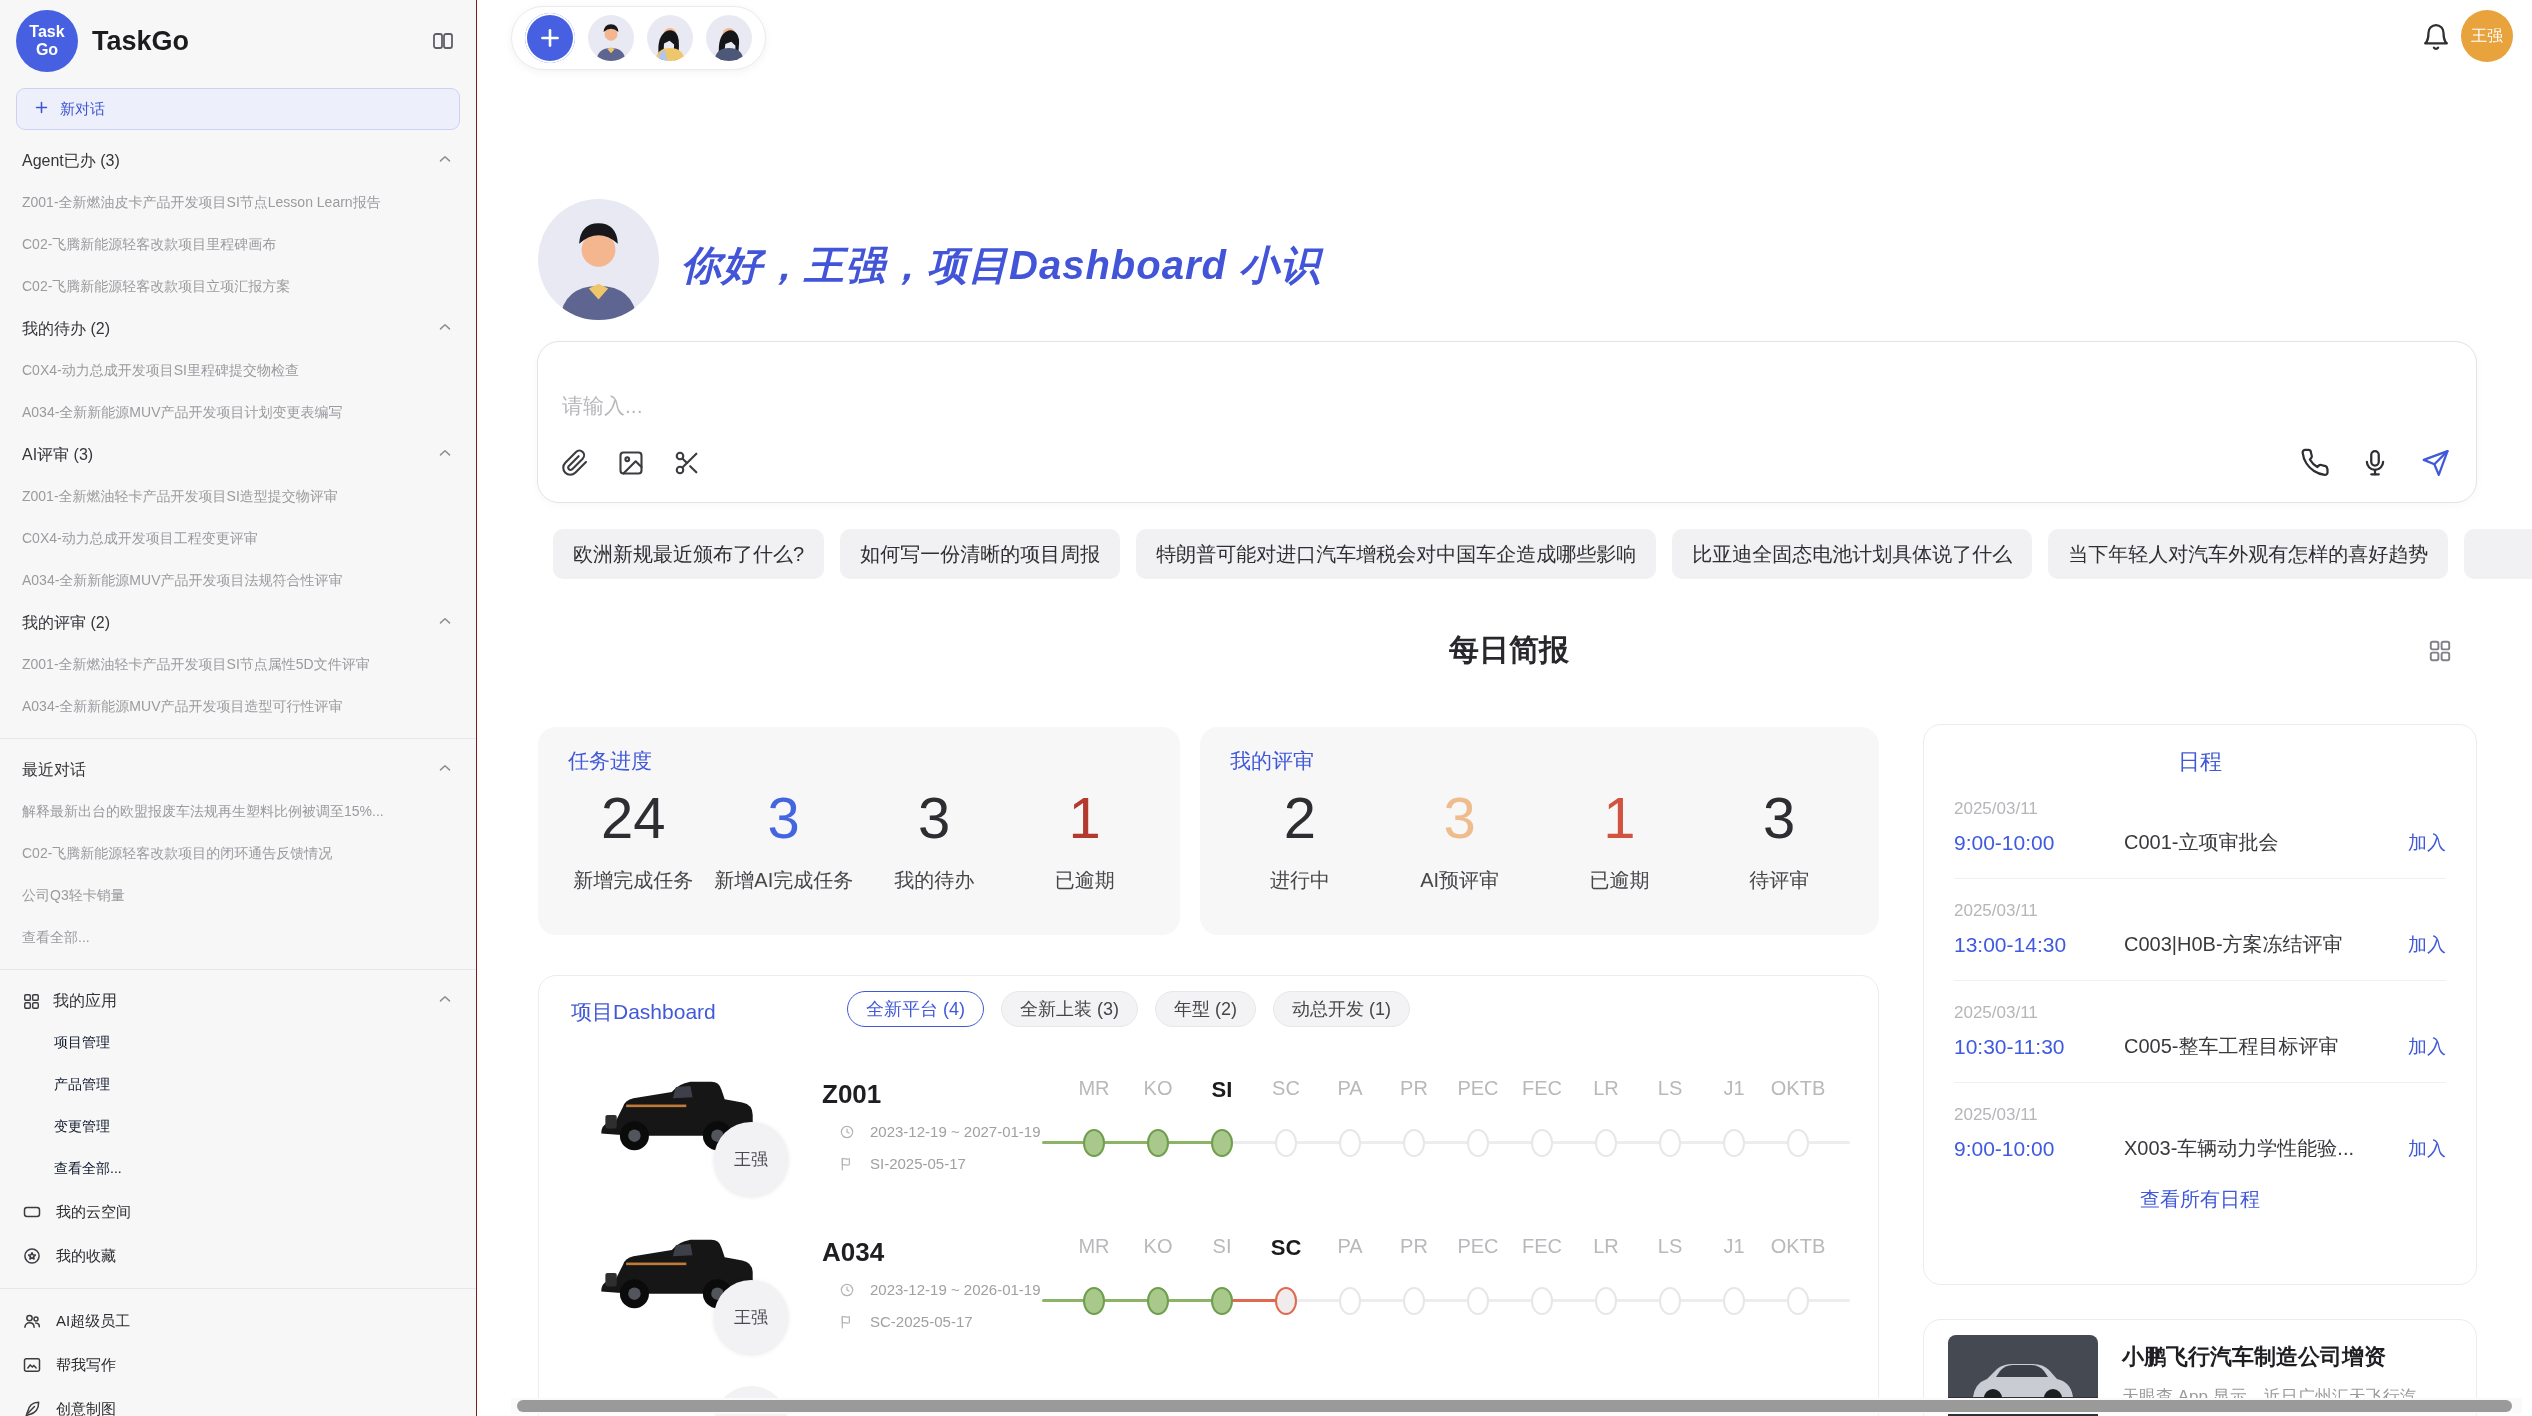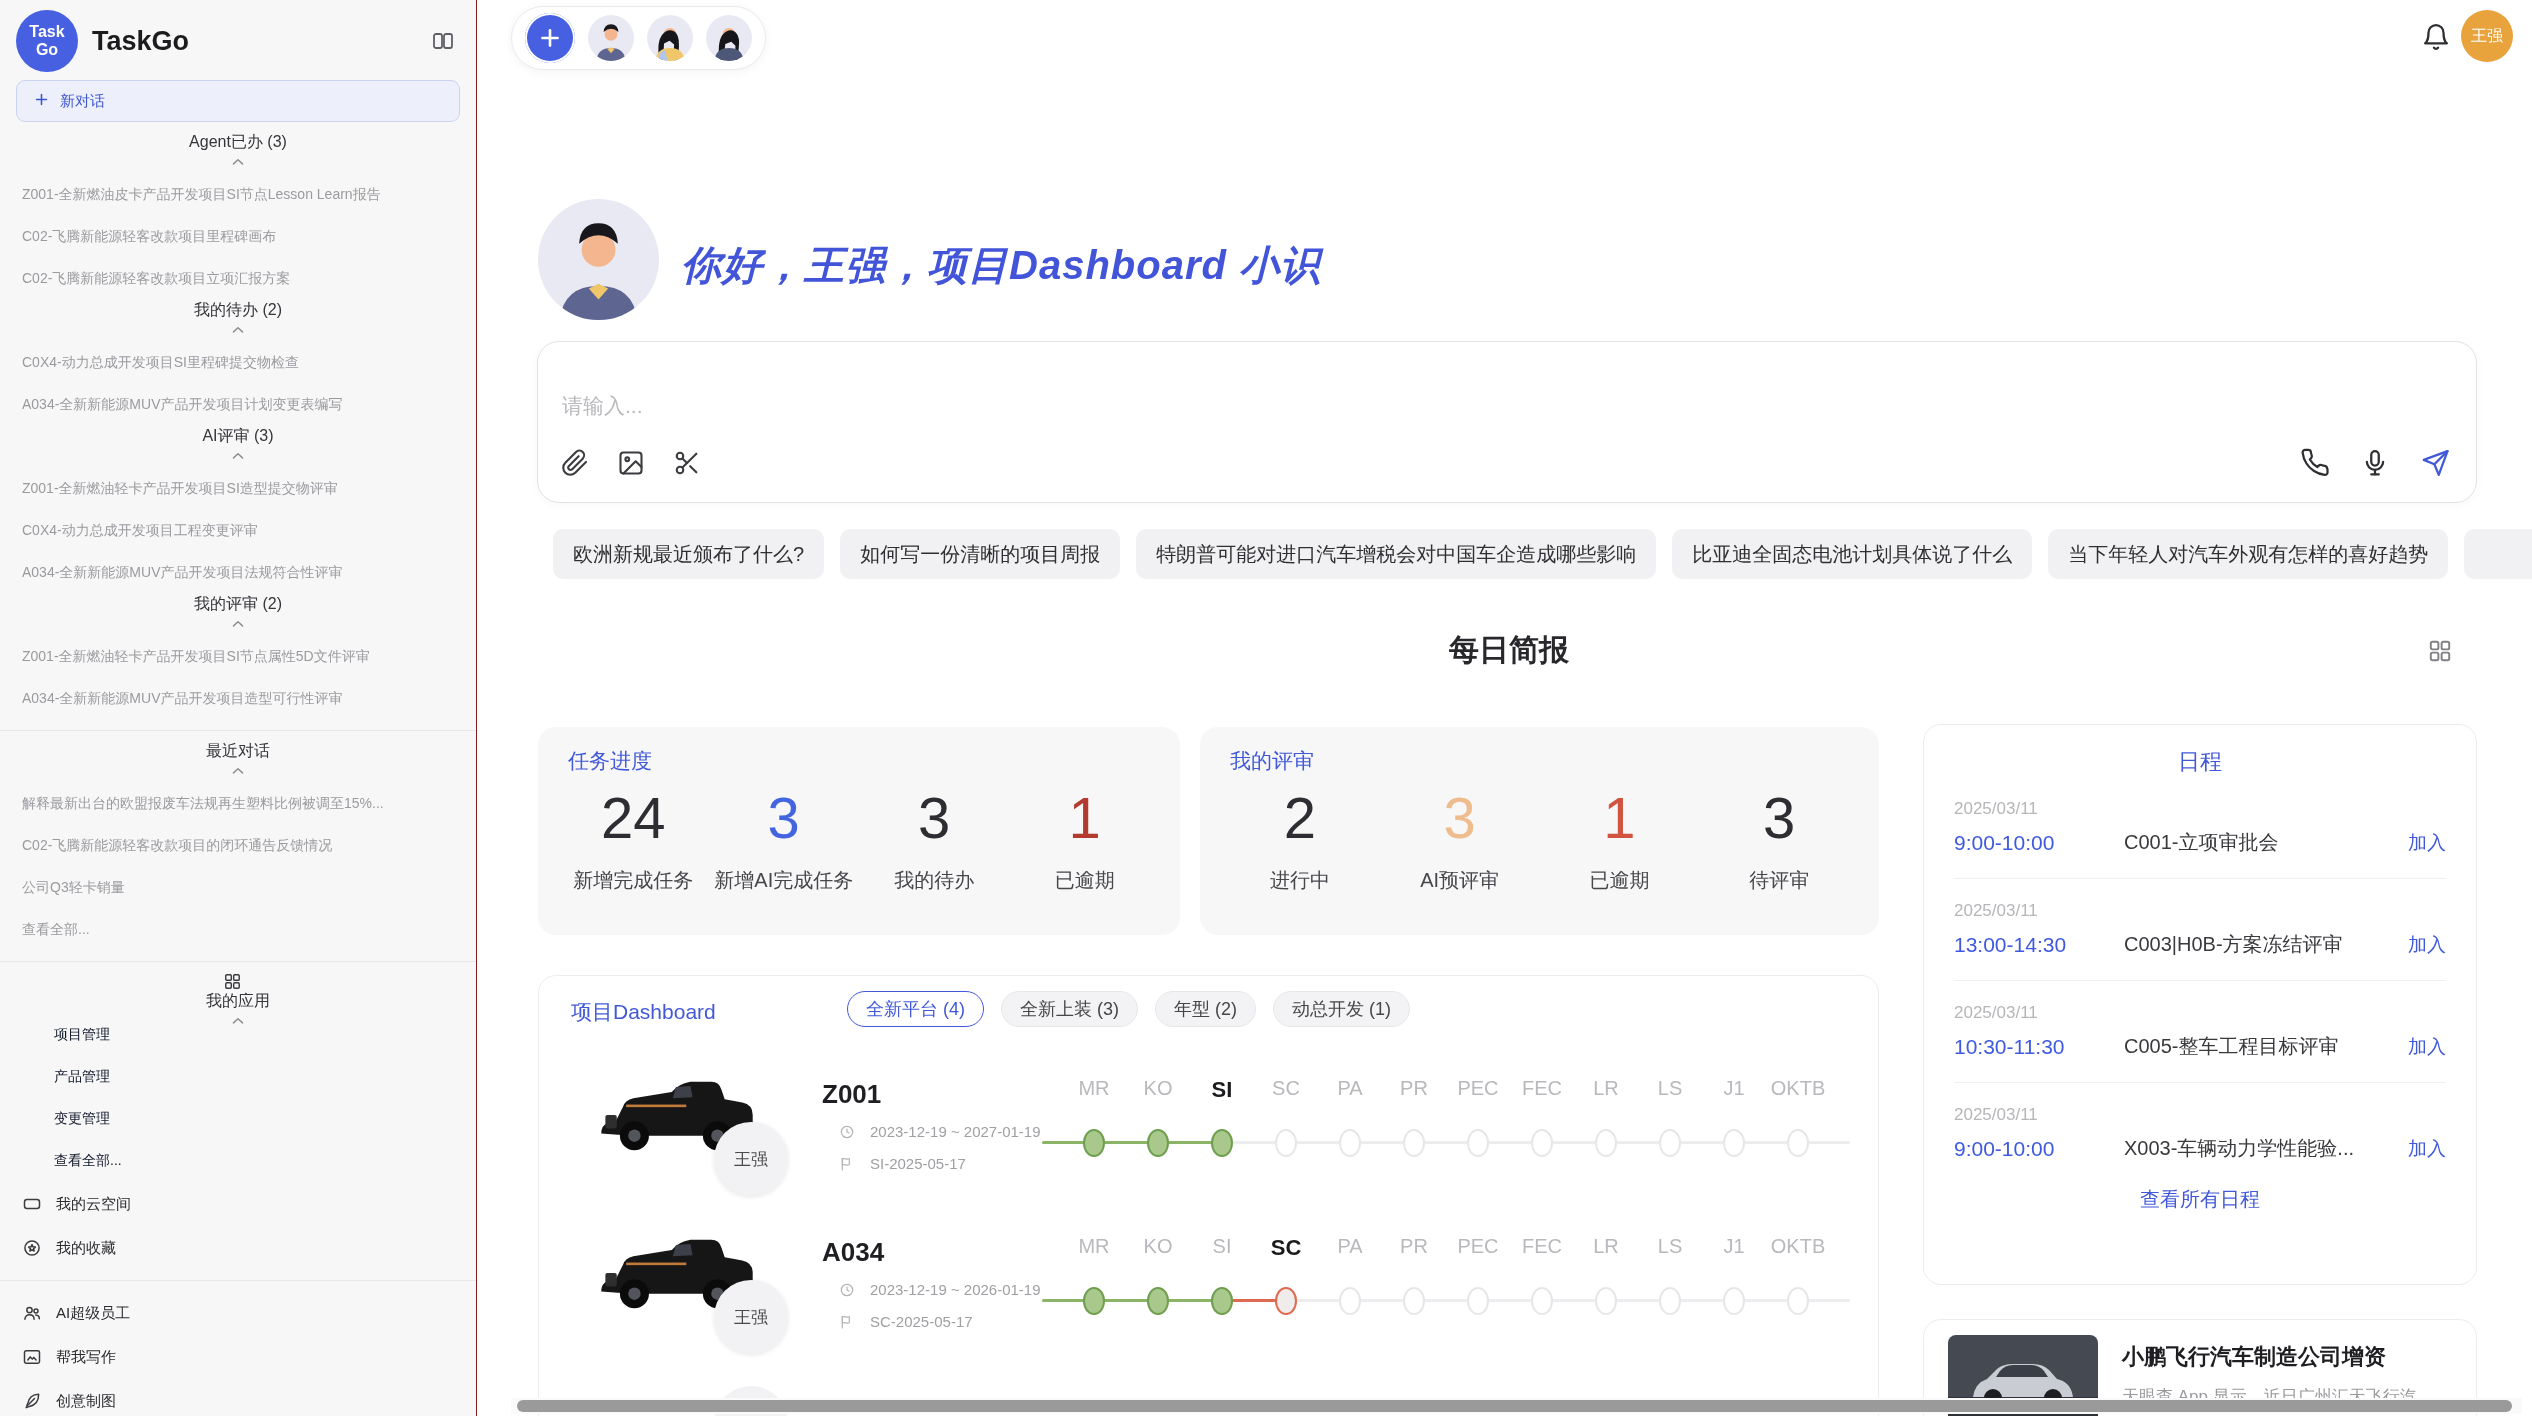--- a/index.html
+++ b/index.html
@@ -9,24 +9,24 @@
 
   
   #sidebar { position:absolute; left:0; top:0; width:477px; height:1416px;
     background:#f7f7f8; border-right:1px solid #7f1d1d; overflow:hidden; }
   .sb-head { display:flex; align-items:center; padding:10px 18px 8px 16px; }
   .logo { width:62px; height:62px; border-radius:50%; background:#4660e1; color:#fff;
     display:flex; flex-direction:column; align-items:center; justify-content:center;
     font-size:16px; font-weight:bold; line-height:1.1; flex:0 0 auto; }
   .app-title { font-size:27px; font-weight:700; color:#1c1c1e; margin-left:14px; flex:1; }
   .sb-collapse { width:30px; height:30px; display:flex; align-items:center; justify-content:center; cursor:pointer; }
-  .new-chat { margin:0 16px 10px 16px; height:42px; background:#edf0fb; border:1px solid #ccd3f2;
+  .new-chat { margin:8px 16px 10px 16px; height:42px; background:#edf0fb; border:1px solid #ccd3f2;
     border-radius:9px; display:flex; align-items:center; gap:10px; padding:0 16px;
     color:#3d54d0; font-size:15px; cursor:pointer; }
-  .sb-h { height:42px; display:flex; align-items:center; padding:0 22px; font-size:16px; color:#35353a;flex-direction:column; }
+  .sb-h { height:42px; display:flex; align-items:center; padding:0 22px; font-size:16px; color:#35353a; }
   .sb-h .t { flex:1; }
   .sb-h .gi { margin-right:12px; display:flex; }
   .sb-item { height:42px; display:flex; align-items:center; padding:0 20px 0 22px;
     font-size:14px; color:#9b9b9f; white-space:nowrap; overflow:hidden; cursor:pointer; }
   .sb-sub { padding-left:54px; color:#0f172a; }
   .sb-div { height:1px; background:#e7e7e9; margin:10px 0; }
   .sb-link { height:44px; display:flex; align-items:center; gap:14px; padding:0 22px;
     font-size:15px; color:#2c2c30; cursor:pointer; }
 
   

